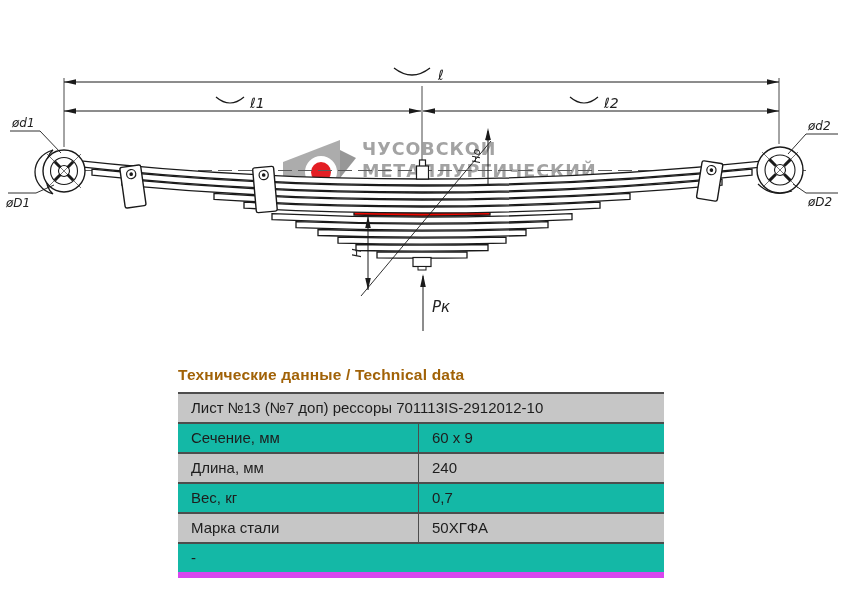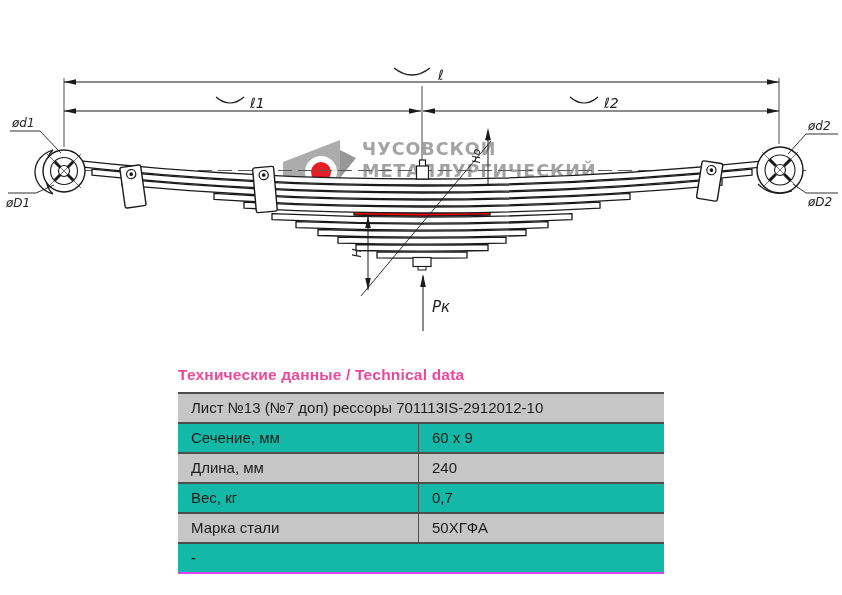--- a/index.html
+++ b/index.html
@@ -4,21 +4,21 @@
 <style>
   html,body{margin:0;padding:0;background:#fff;}
   .stage{position:relative;width:842px;height:595px;background:#fff;overflow:hidden;
          font-family:"Liberation Sans",sans-serif;}
   svg text{font-family:"DejaVu Sans","Liberation Sans",sans-serif;}
   .dimlbl{font-style:italic;font-size:14px;fill:#222;}
   .dimlbl-sm{font-style:italic;font-size:12px;fill:#222;}
   .wm-text{font-weight:bold;font-size:17.5px;fill:#9c9c9c;letter-spacing:1px;opacity:.92;}
   .tech{position:absolute;left:178px;top:366px;width:486px;}
   .tech-title{font-weight:bold;font-size:15.5px;color:#e30613;margin-bottom:8px;letter-spacing:.2px;}
-  .tbl{width:100%;border-bottom:2px solid #d946ef;}
+  .tbl{width:100%;border-bottom:6px solid #d946ef;}
   .trow{display:flex;border-top:2px solid #4d4d4d;height:28px;line-height:28px;
         font-size:15px;color:#1d1d1d;}
   .trow.gray{background:#c6c6c6;}
   .trow.white{background:#14b8a6;}
   .c1{width:227px;padding-left:13px;border-right:1.5px solid #4d4d4d;}
   .c1.nodiv{border-right:none;width:100%;}
   .c2{padding-left:13px;flex:1;}
 </style>
 </head>
 <body>
@@ -165,21 +165,21 @@
 
     <g>
       <line x1="423" y1="276" x2="423" y2="331" stroke="#1a1a1a" stroke-width="1"></line>
       <polygon points="423,274 420.2,287 425.8,287" fill="#1a1a1a"></polygon>
       <text style="font-style:italic;font-size:15px;fill:#222" x="432" y="312">Рк</text>
     </g>
   </svg>
 
   
   <div class="tech">
-    <div class="tech-title" style="color: #ec4899;">Технические данные / Technical data</div>
+    <div class="tech-title" style="color: #a16207;">Технические данные / Technical data</div>
     <div class="tbl" id="tbl">
       <div class="trow gray">
         <div class="c1 nodiv">Лист №13 (№7 доп) рессоры 701113IS-2912012-10</div>
       </div>
     <div class="trow white">
           <div class="c1">Сечение, мм</div>
           <div class="c2">60 x 9</div>
         </div>
         <div class="trow gray">
           <div class="c1">Длина, мм</div>

